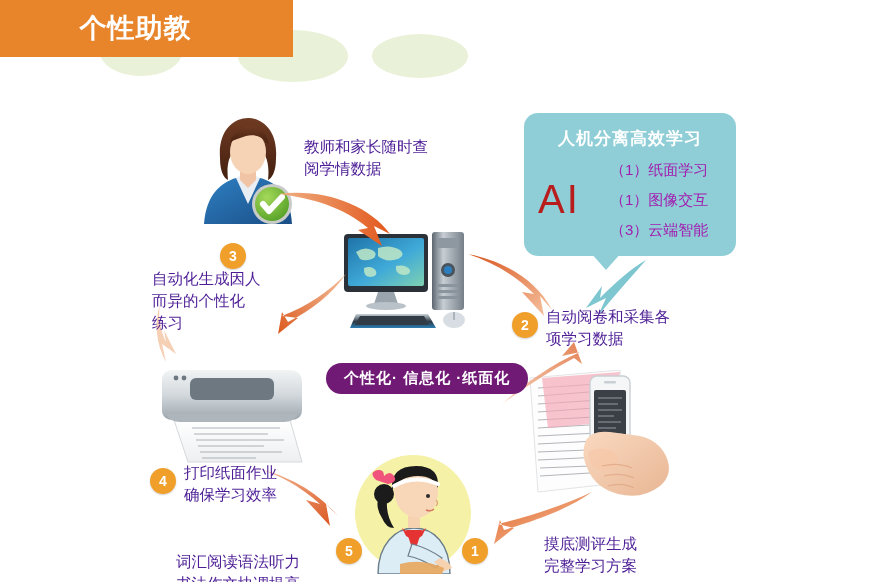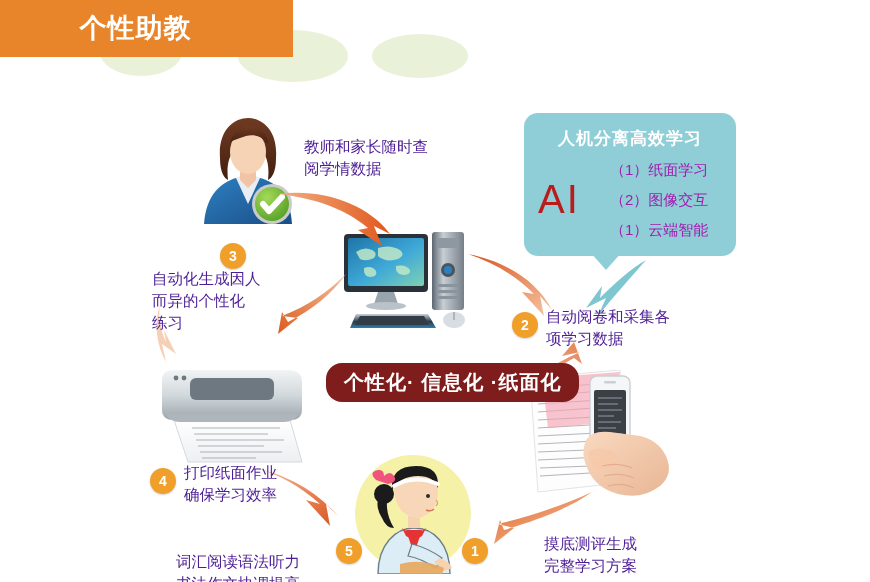--- a/index.html
+++ b/index.html
@@ -70,22 +70,22 @@
     margin-top:16px;
   }
   .ai-list{position:absolute;left:86px;top:42px;width:120px;}
   .ai-item{
     color:#a21caf;font-size:15px;line-height:30px;white-space:nowrap;
   }
 
   
   .pill{
     position:absolute;left:326px;top:363px;
-    padding:6px 18px;border-radius:16px;background:#7f1d1d;
-    color:#ffffff;font-size:20px;font-weight:bold;letter-spacing:1px;
+    padding:6px 18px;border-radius:16px;background:#701a75;
+    color:#ffffff;font-size:15px;font-weight:bold;letter-spacing:1px;
     white-space:nowrap;z-index:9;
   }
 
   
   .arrow{position:absolute;z-index:4;}
 
   
   .illus{position:absolute;z-index:3;}
 
   .teacher{left:196px;top:112px;width:104px;height:112px;}
@@ -376,22 +376,22 @@
 
     <path d="M48 112 q22 -6 44 4 l-2 6 H48 Z" fill="#E8A55C" opacity="0.9"></path>
   </svg>
 
   <div class="ai-tail"></div>
   <div class="ai-box">
     <div class="ai-head">人机分离高效学习</div>
     <div class="ai-glyph">AI</div>
     <div class="ai-list">
       <div class="ai-item">（1）纸面学习</div>
-      <div class="ai-item">（2）图像交互</div>
-      <div class="ai-item">（1）云端智能</div>
+      <div class="ai-item">（1）图像交互</div>
+      <div class="ai-item">（3）云端智能</div>
     </div>
   </div>
 
   <div class="pill">个性化·  信息化 ·纸面化</div>
 
   <div class="txt" style="left:304px;top:136px;">教师和家长随时查
 阅学情数据</div>
 
   <div class="step-num" style="left:220px;top:243px;">3</div>
   <div class="txt" style="left:152px;top:268px;">自动化生成因人

